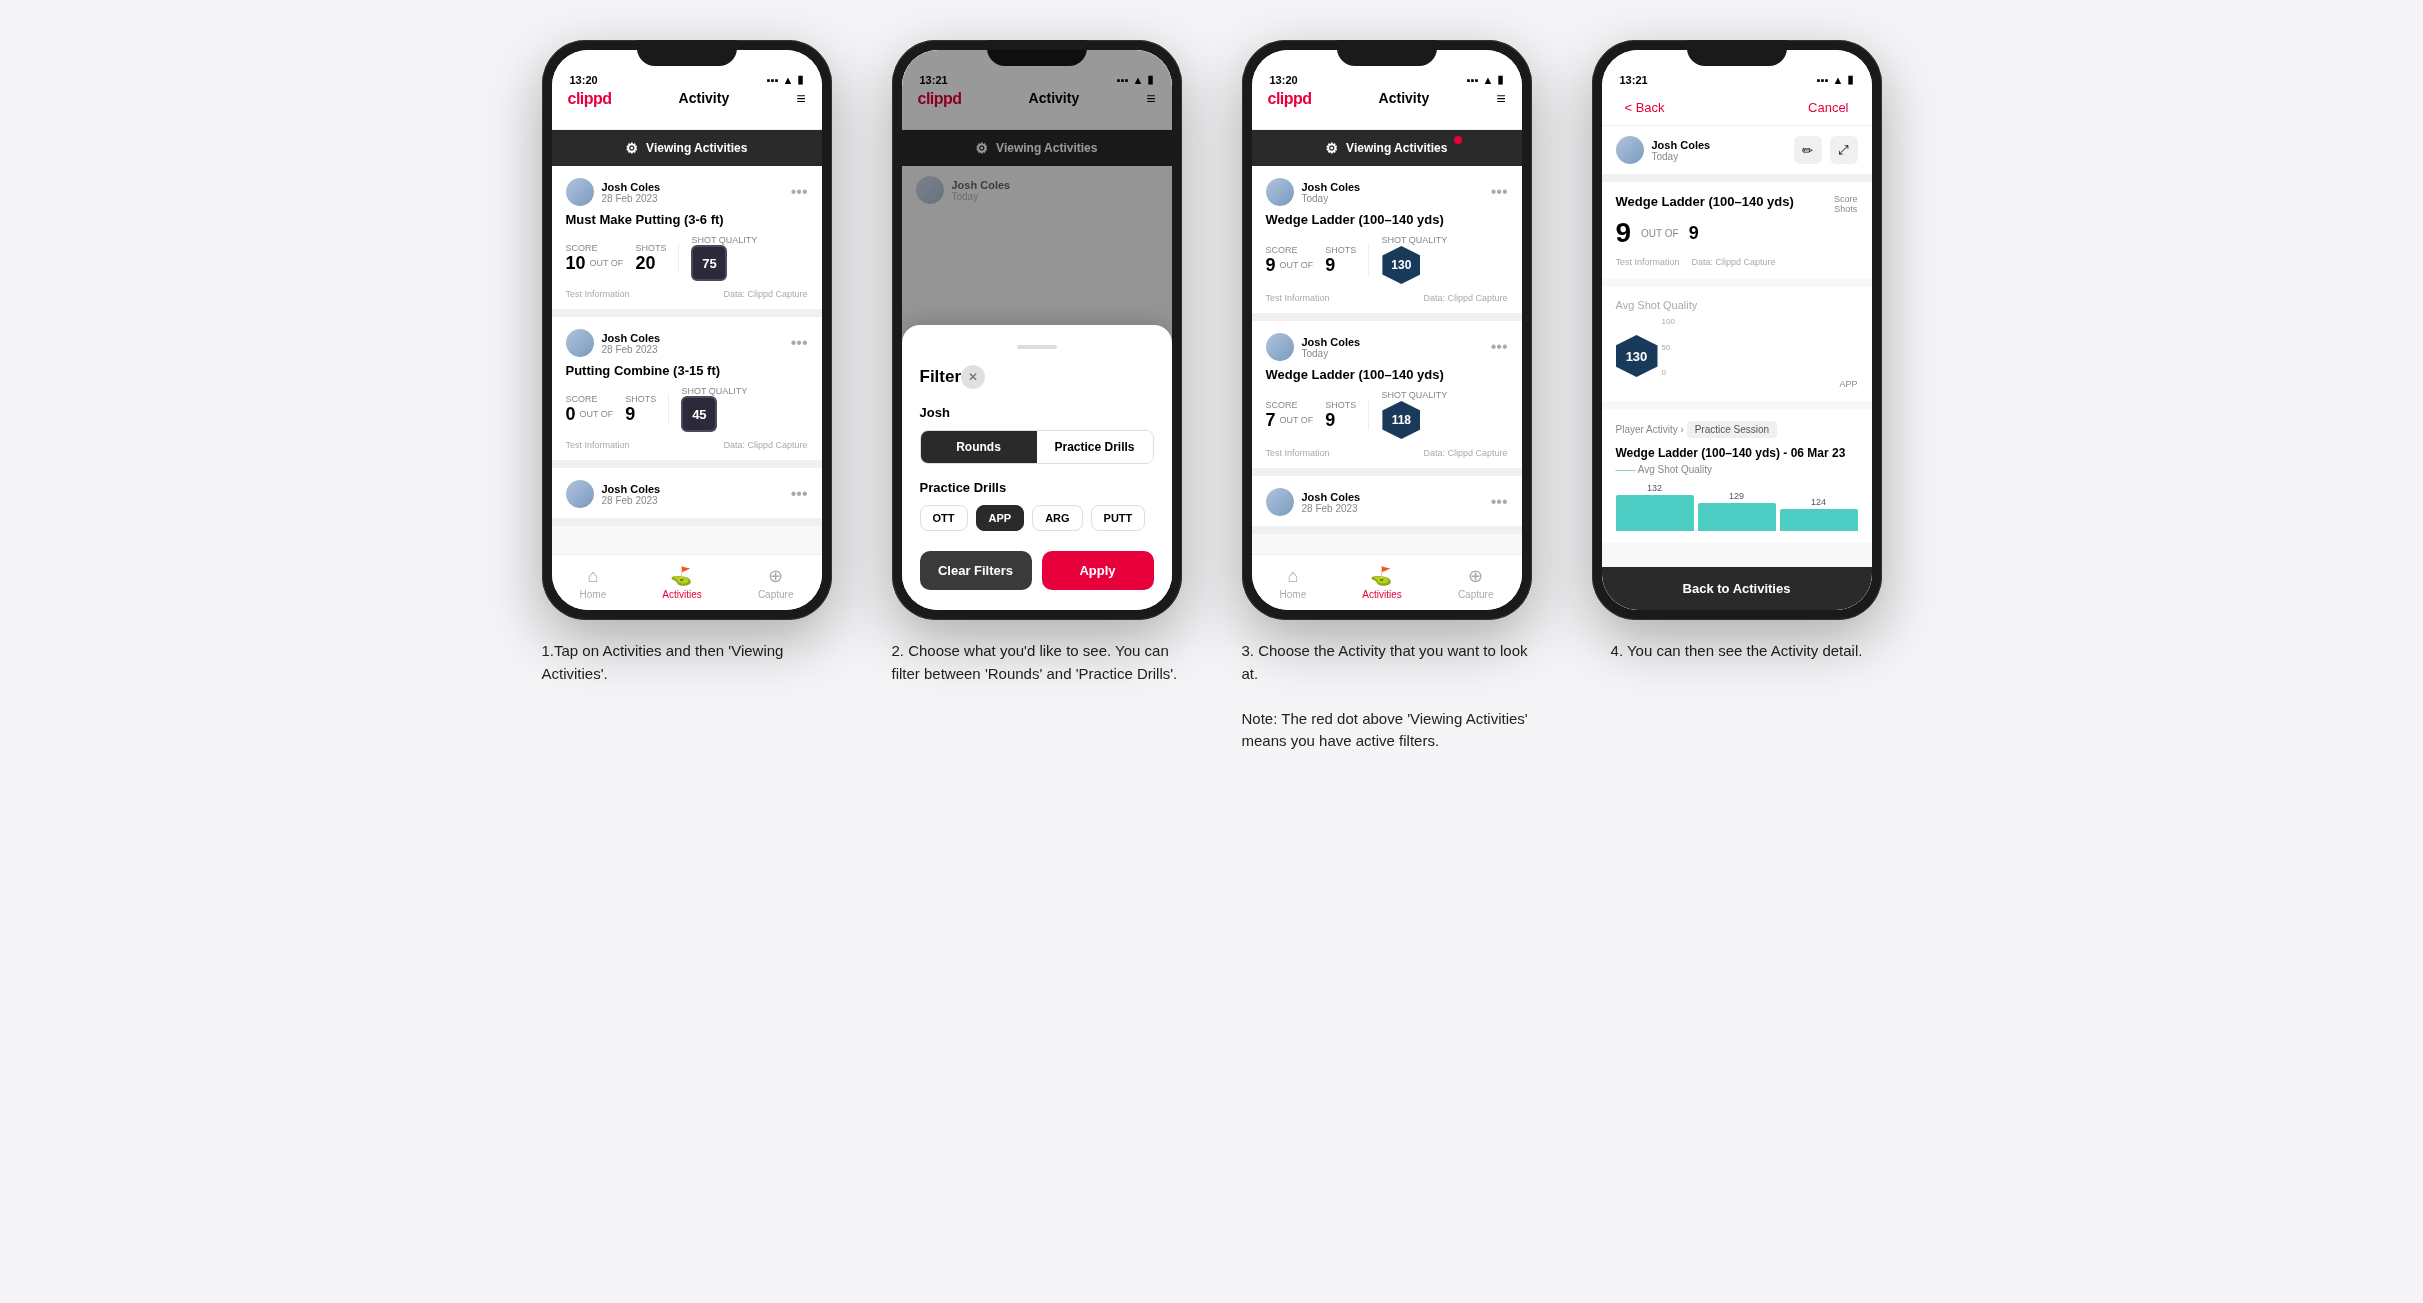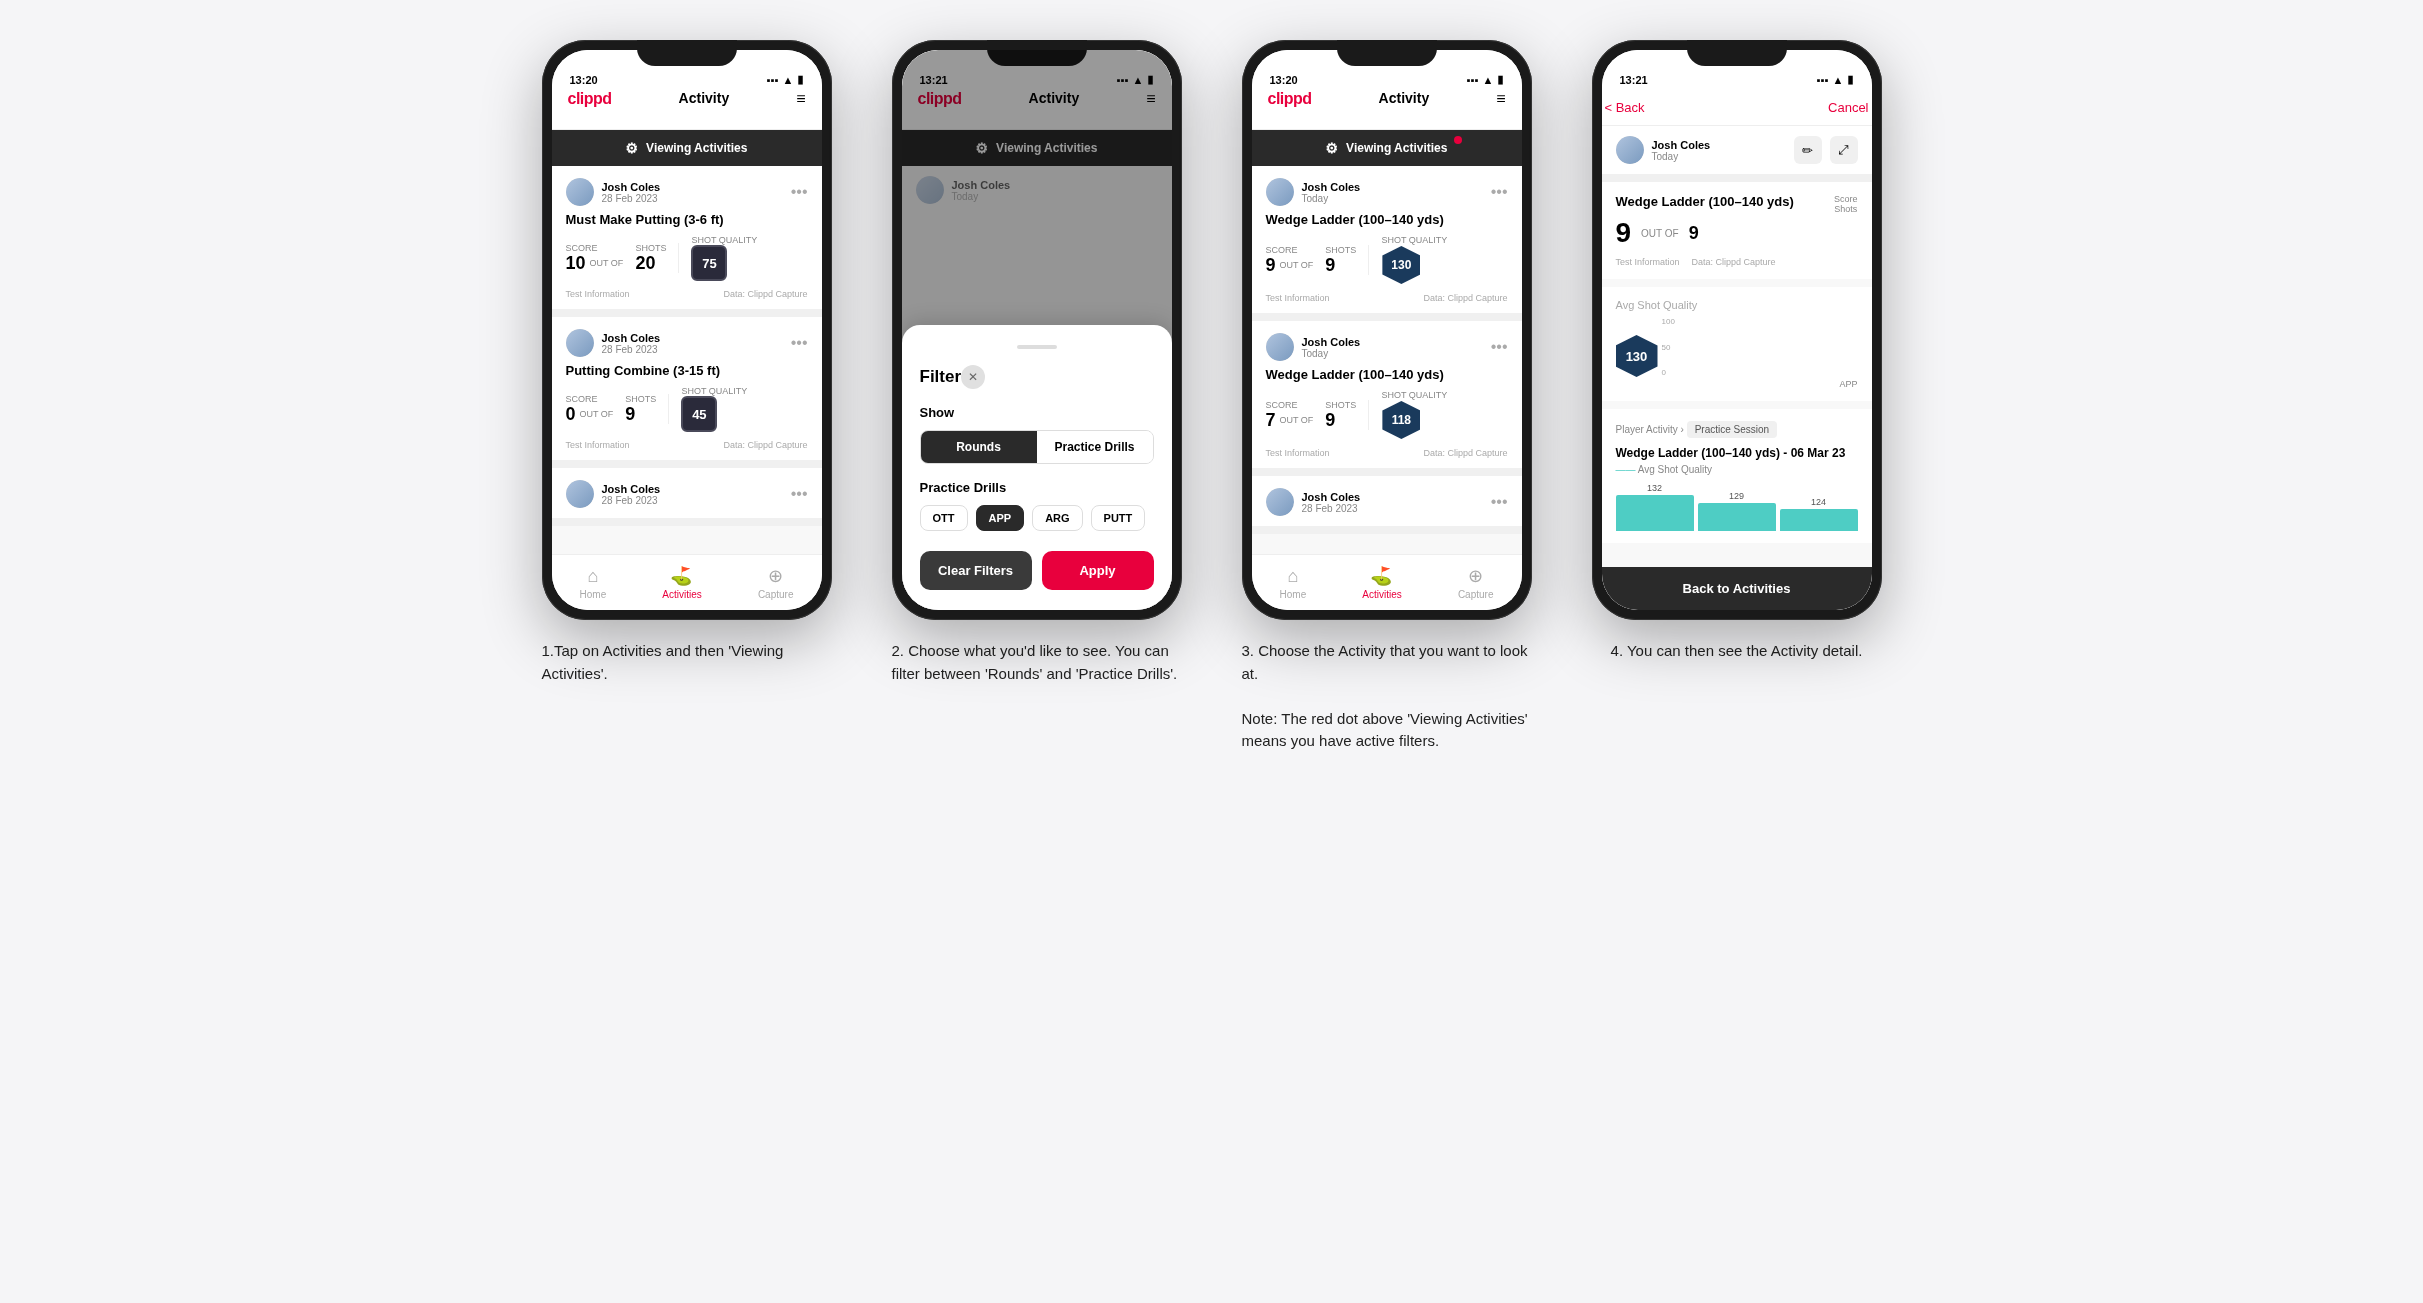--- a/index.html
+++ b/index.html
@@ -369,21 +369,21 @@
     
     .detail-view {
       flex: 1;
       background: #f8f8f8;
       overflow: hidden;
       display: flex;
       flex-direction: column;
     }
     .detail-header {
       background: #fff;
-      padding: 10px 3px;
+      padding: 10px 23px;
       border-bottom: 1px solid #eee;
       display: flex;
       align-items: center;
       justify-content: space-between;
     }
     .back-btn { font-size: 13px; color: #e8003d; display: flex; align-items: center; gap: 4px; }
     .cancel-btn { font-size: 13px; color: #e8003d; }
     .detail-user-row {
       background: #fff;
       padding: 10px 14px;
@@ -706,21 +706,21 @@
         </div>
 
         <div class="phone-bg-dimmed"></div>
 
         <div class="filter-overlay">
           <div class="filter-handle"></div>
           <div class="filter-header">
             <span class="filter-title">Filter</span>
             <div class="close-btn">✕</div>
           </div>
-          <div class="filter-section-label">Show</div>
+          <div class="filter-section-label">Josh</div>
           <div class="toggle-group">
             <button class="toggle-btn active">Rounds</button>
             <button class="toggle-btn">Practice Drills</button>
           </div>
           <div class="filter-section-label">Practice Drills</div>
           <div class="drill-tags">
             <button class="drill-tag">OTT</button>
             <button class="drill-tag active">APP</button>
             <button class="drill-tag">ARG</button>
             <button class="drill-tag">PUTT</button>

